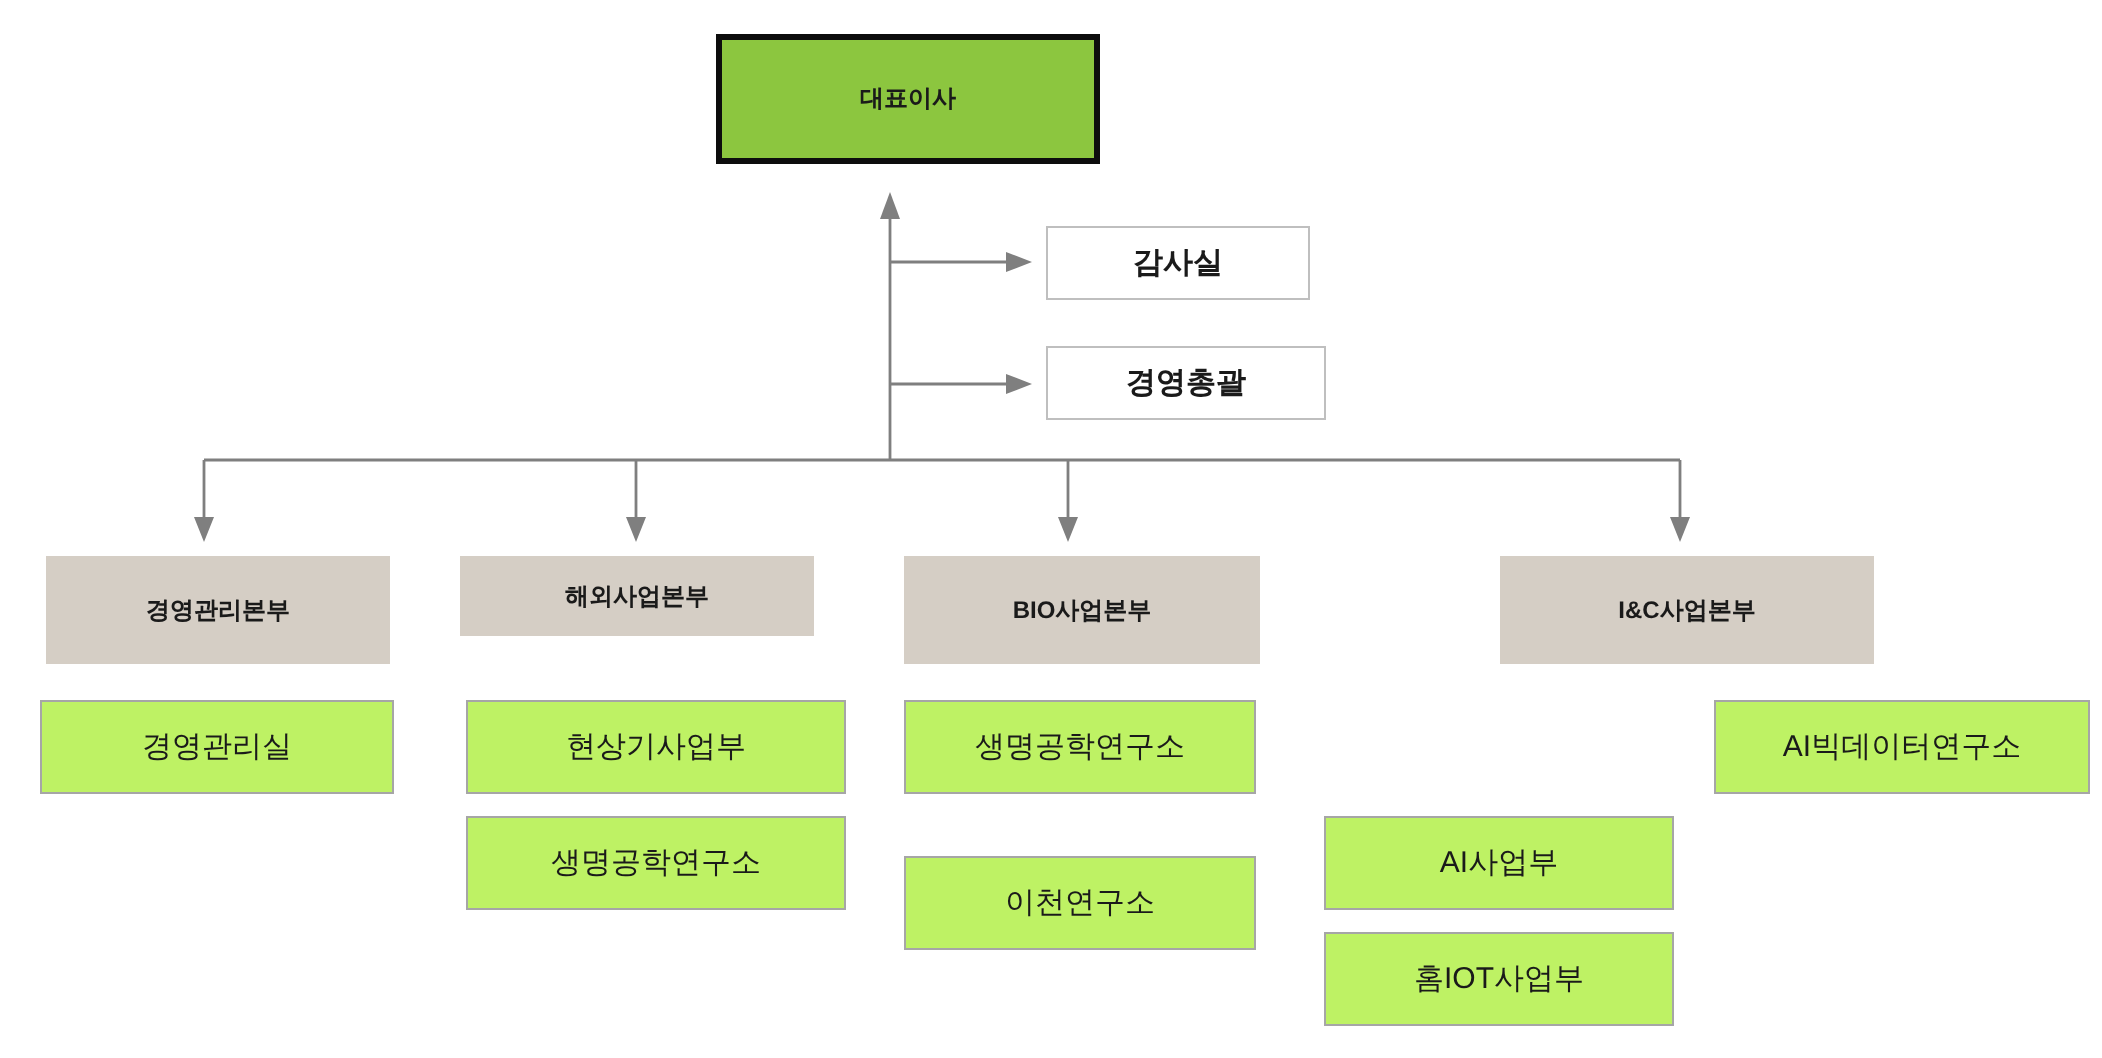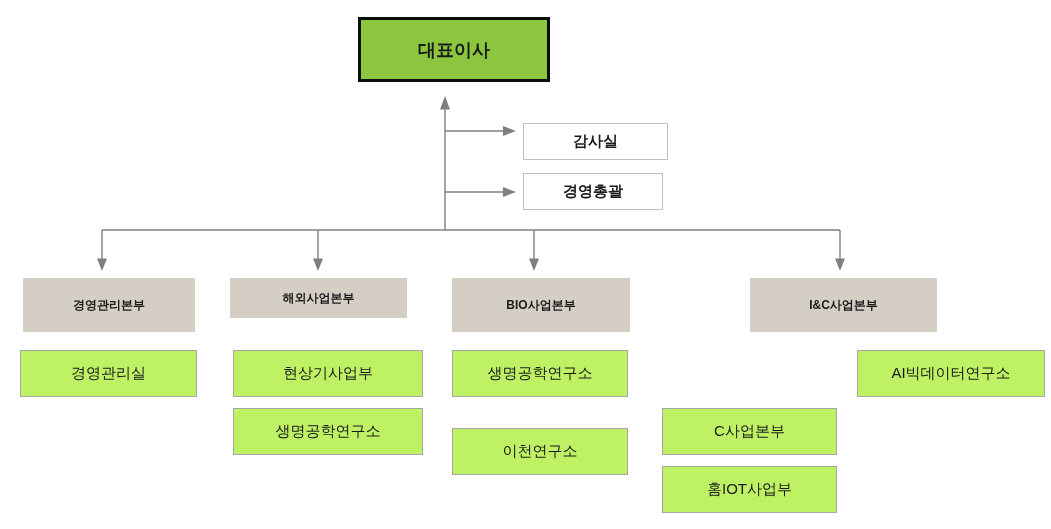--- a/index.html
+++ b/index.html
@@ -37,21 +37,21 @@
     align-items: center;
     justify-content: center;
     box-sizing: border-box;
     color: var(--text, #1a1a1a);
     text-align: center;
     white-space: nowrap;
   }
   .ceo-box {
     background: var(--ceo-fill, #8CC63F);
     border: 3px solid var(--ceo-border, #0d0d0d);
-    font-size: 18px;
+    font-size: 12px;
     font-weight: bold;
   }
   .staff-box {
     background: #fff;
     border: 1.5px solid var(--staff-box-border, #bfbfbf);
     font-size: 15px;
     font-weight: bold;
   }
   .division-box {
     background: var(--division-fill, #d5cec5);
@@ -91,34 +91,34 @@
     <line x1="318" y1="230" x2="318" y2="259"></line>
     <polygon points="318,271 313,258.5 323,258.5"></polygon>
     <line x1="534" y1="230" x2="534" y2="259"></line>
     <polygon points="534,271 529,258.5 539,258.5"></polygon>
     <line x1="840" y1="230" x2="840" y2="259"></line>
     <polygon points="840,271 835,258.5 845,258.5"></polygon>
   </svg>
 
   <div class="box ceo-box" style="left:358px; top:17px; width:192px; height:65px;">대표이사</div>
 
-  <div class="box staff-box" style="left:523px; top:123px; width:145px; height:37px;">감사실</div>
+  <div class="box staff-box" style="left:523px; top:113px; width:132px; height:37px;">감사실</div>
   <div class="box staff-box" style="left:523px; top:173px; width:140px; height:37px;">경영총괄</div>
 
   <div class="box division-box" style="left:23px; top:278px; width:172px; height:54px;">경영관리본부</div>
   <div class="box division-box" style="left:230px; top:278px; width:177px; height:40px;">해외사업본부</div>
   <div class="box division-box" style="left:452px; top:278px; width:178px; height:54px;">BIO사업본부</div>
   <div class="box division-box" style="left:750px; top:278px; width:187px; height:54px;">I&amp;C사업본부</div>
 
   <div class="box unit-box" style="left:20px; top:350px; width:177px; height:47px;">경영관리실</div>
 
   <div class="box unit-box" style="left:233px; top:350px; width:190px; height:47px;">현상기사업부</div>
   <div class="box unit-box" style="left:233px; top:408px; width:190px; height:47px;">생명공학연구소</div>
 
   <div class="box unit-box" style="left:452px; top:350px; width:176px; height:47px;">생명공학연구소</div>
   <div class="box unit-box" style="left:452px; top:408px; width:176px; height:47px;margin-top:20px;">이천연구소</div>
 
-  <div class="box unit-box" style="left:662px; top:408px; width:175px; height:47px;">C사업본부</div>
+  <div class="box unit-box" style="left:662px; top:408px; width:175px; height:47px;">AI사업부</div>
   <div class="box unit-box" style="left:662px; top:466px; width:175px; height:47px;">홈IOT사업부</div>
 
   <div class="box unit-box" style="left:857px; top:350px; width:188px; height:47px;">AI빅데이터연구소</div>
 
 </div>
 
 </body></html>

